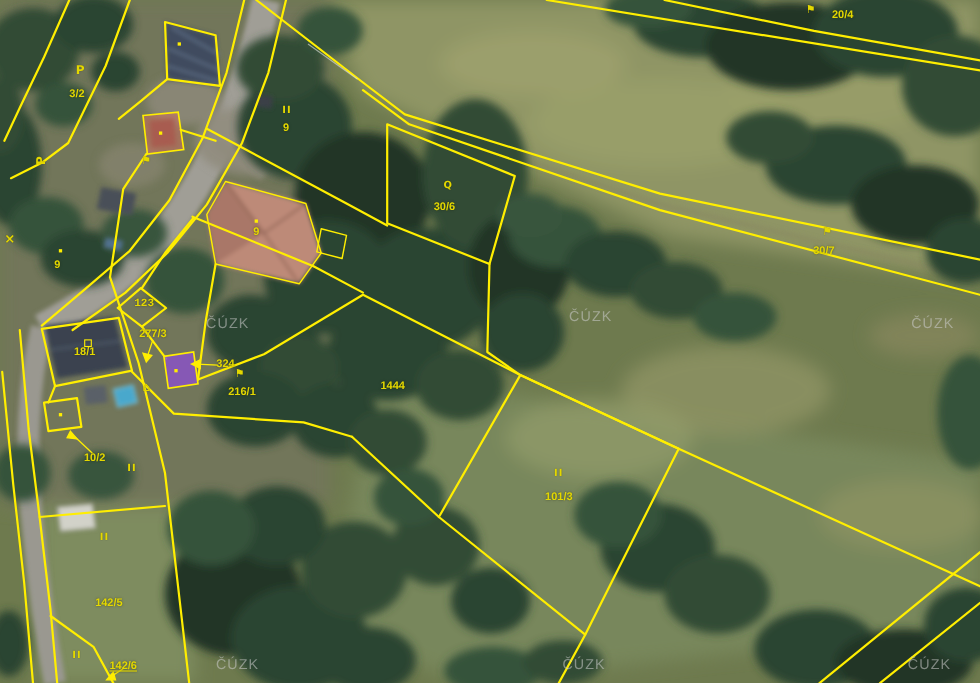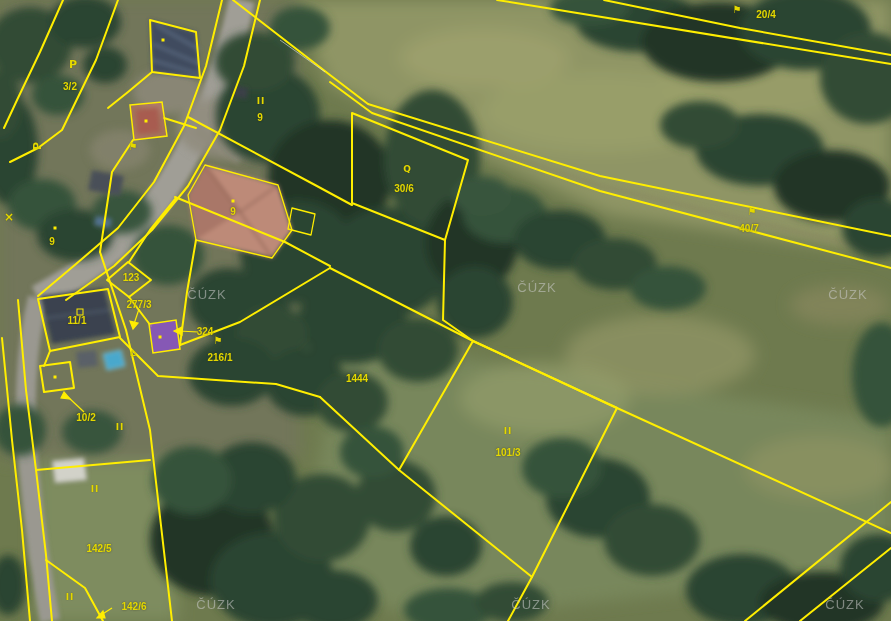--- a/index.html
+++ b/index.html
@@ -251,29 +251,29 @@
     </g>
   </svg>
 
   <div class="anno">
       <div class="parcel-label" style="left: 70px; top: 86px; text-align: right;">3/2</div>
       <div class="parcel-label" style="left: 260px; top: 117px;">9</div>
       <div class="parcel-label" style="left: 233px; top: 211px;">9</div>
       <div class="parcel-label" style="left: 52px; top: 241px;">9</div>
       <div class="parcel-label" style="left: 766px; top: 14px; text-align: center;">20/4</div>
       <div class="parcel-label" style="left: 404px; top: 188px;">30/6</div>
-      <div class="parcel-label" style="left: 749px; top: 228px;">40/7</div>
-      <div class="parcel-label" style="left: 357px; top: 351px; margin-top: 27px;">1444</div>
+      <div class="parcel-label" style="left: 749px; top: 228px;">30/7</div>
+      <div class="parcel-label" style="left: 357px; top: 351px;">1444</div>
       <div class="parcel-label" style="left: 508px; top: 452px;">101/3</div>
       <div class="parcel-label" style="left: 99px; top: 532px; margin-top: 16px;">142/5</div>
-      <div class="parcel-label" style="left: 134px; top: 606px;">142/6</div>
+      <div class="parcel-label" style="left: 112px; top: 606px; text-decoration: underline;">142/6</div>
       <div class="parcel-label" style="left: 139px; top: 304px;">277/3</div>
       <div class="parcel-label" style="left: 205px; top: 331px;">324</div>
-      <div class="parcel-label" style="left: 131px; top: 277px;">123</div>
-      <div class="parcel-label" style="left: 77px; top: 320px;">11/1</div>
+      <div class="parcel-label" style="left: 131px; top: 277px; font-family: Liberation Mono, monospace;">123</div>
+      <div class="parcel-label" style="left: 77px; top: 320px;">18/1</div>
       <div class="parcel-label" style="left: 86px; top: 417px;">10/2</div>
       <div class="parcel-label" style="left: 220px; top: 357px;">216/1</div>
       <div class="sym sym-meadow" style="left: 261px; top: 101px;">II</div>
       <div class="sym sym-meadow" style="left: 508px; top: 431px;">II</div>
       <div class="sym sym-meadow" style="left: 95px; top: 489px;">II</div>
       <div class="sym sym-meadow" style="left: 70px; top: 597px;">II</div>
       <div class="sym sym-meadow" style="left: 120px; top: 427px;">II</div>
       <div class="sym sym-orchard" style="left: 73px; top: 64px;">P</div>
       <div class="sym sym-orchard" style="transform: translate(-50%, -50%) rotate(-90deg); left: 37px; top: 146px;">P</div>
       <div class="sym sym-forest" style="left: 737px; top: 10px;">⚑</div>

